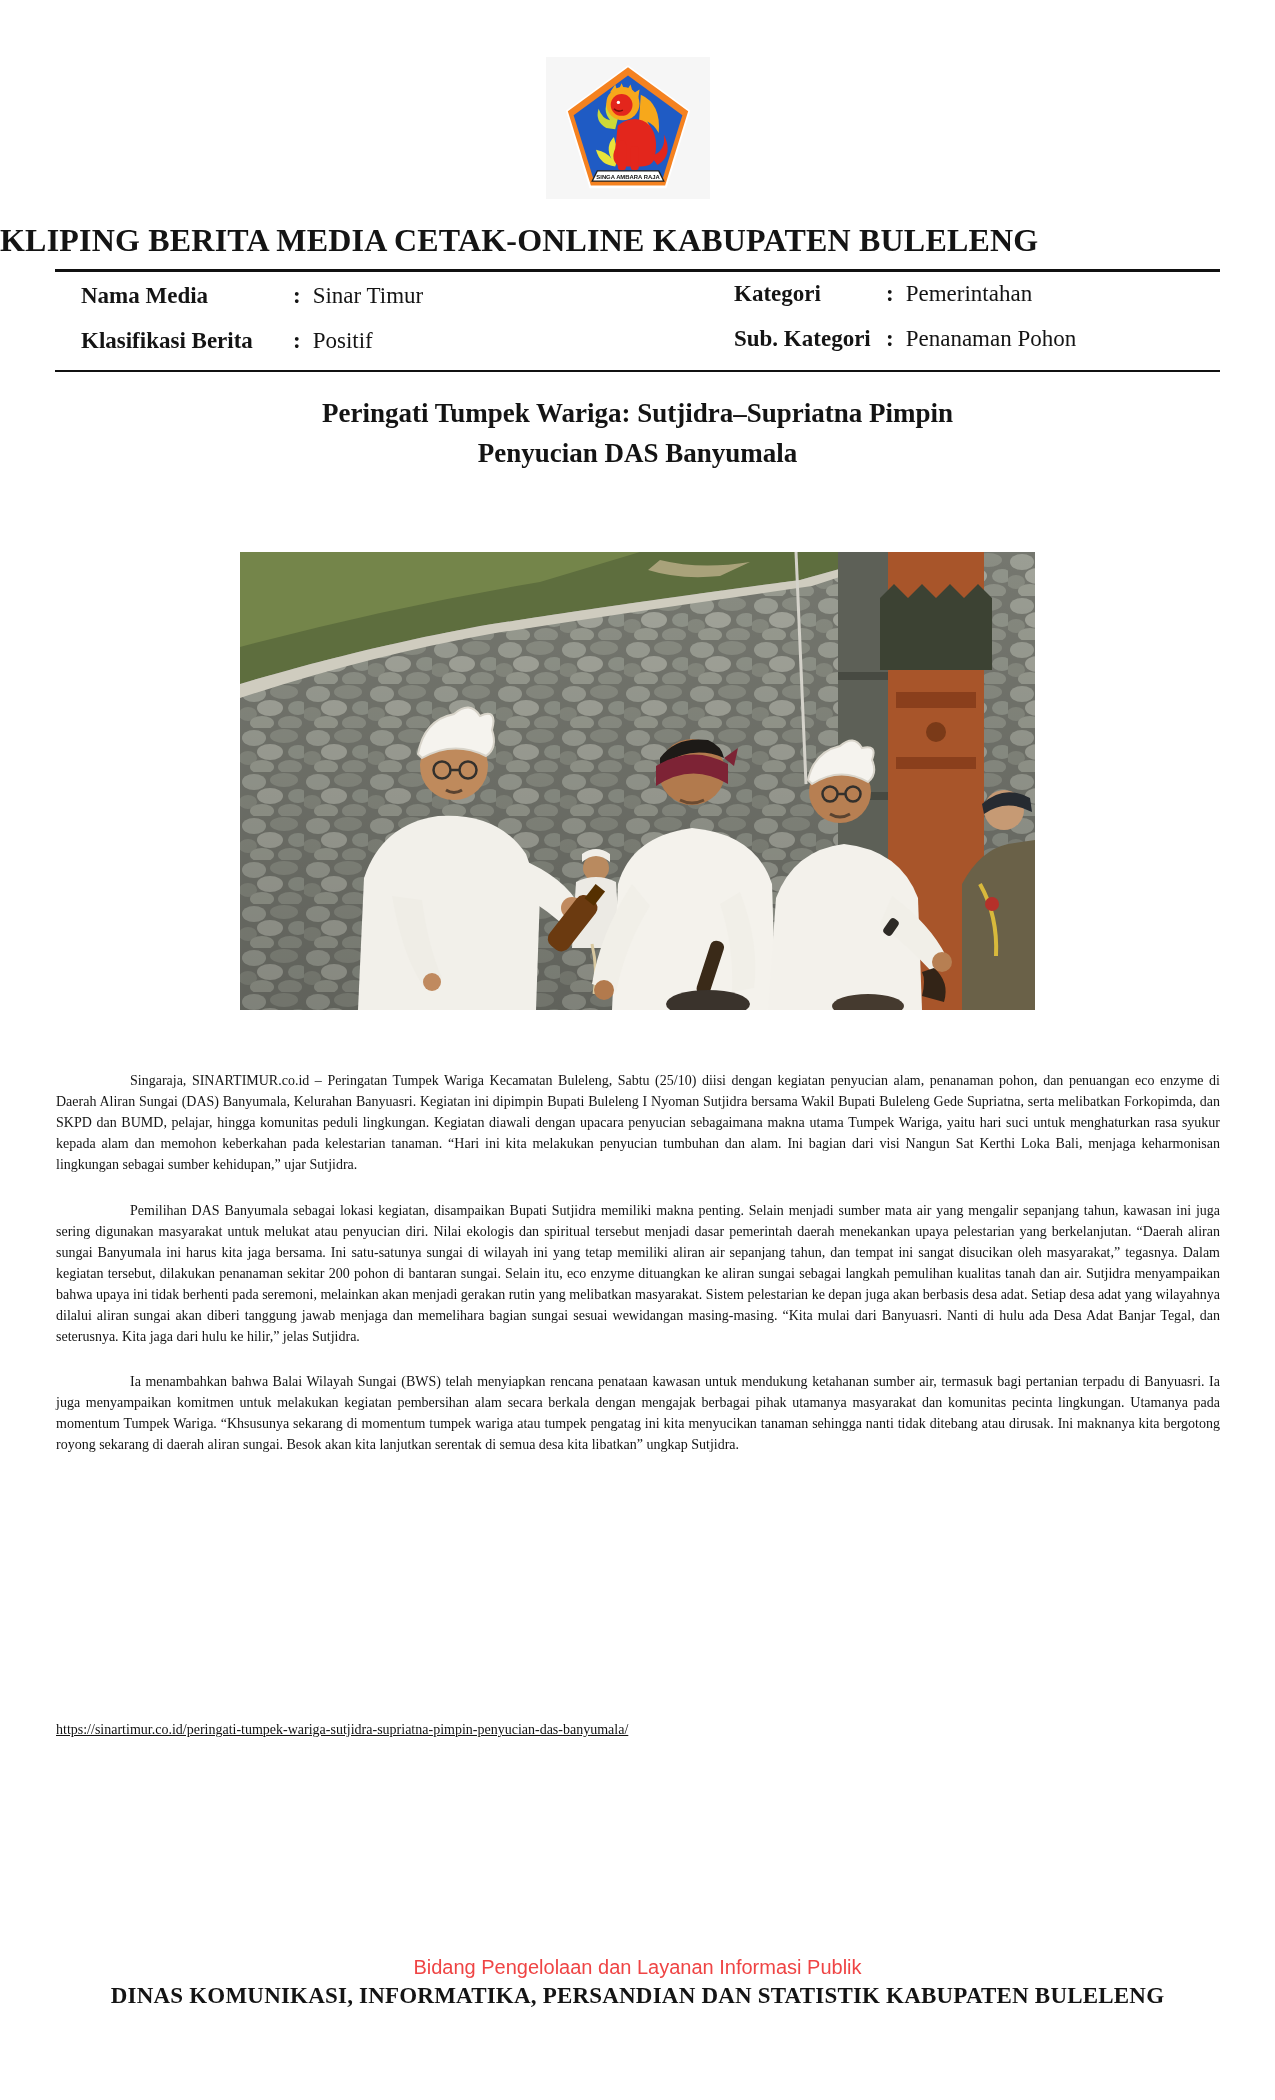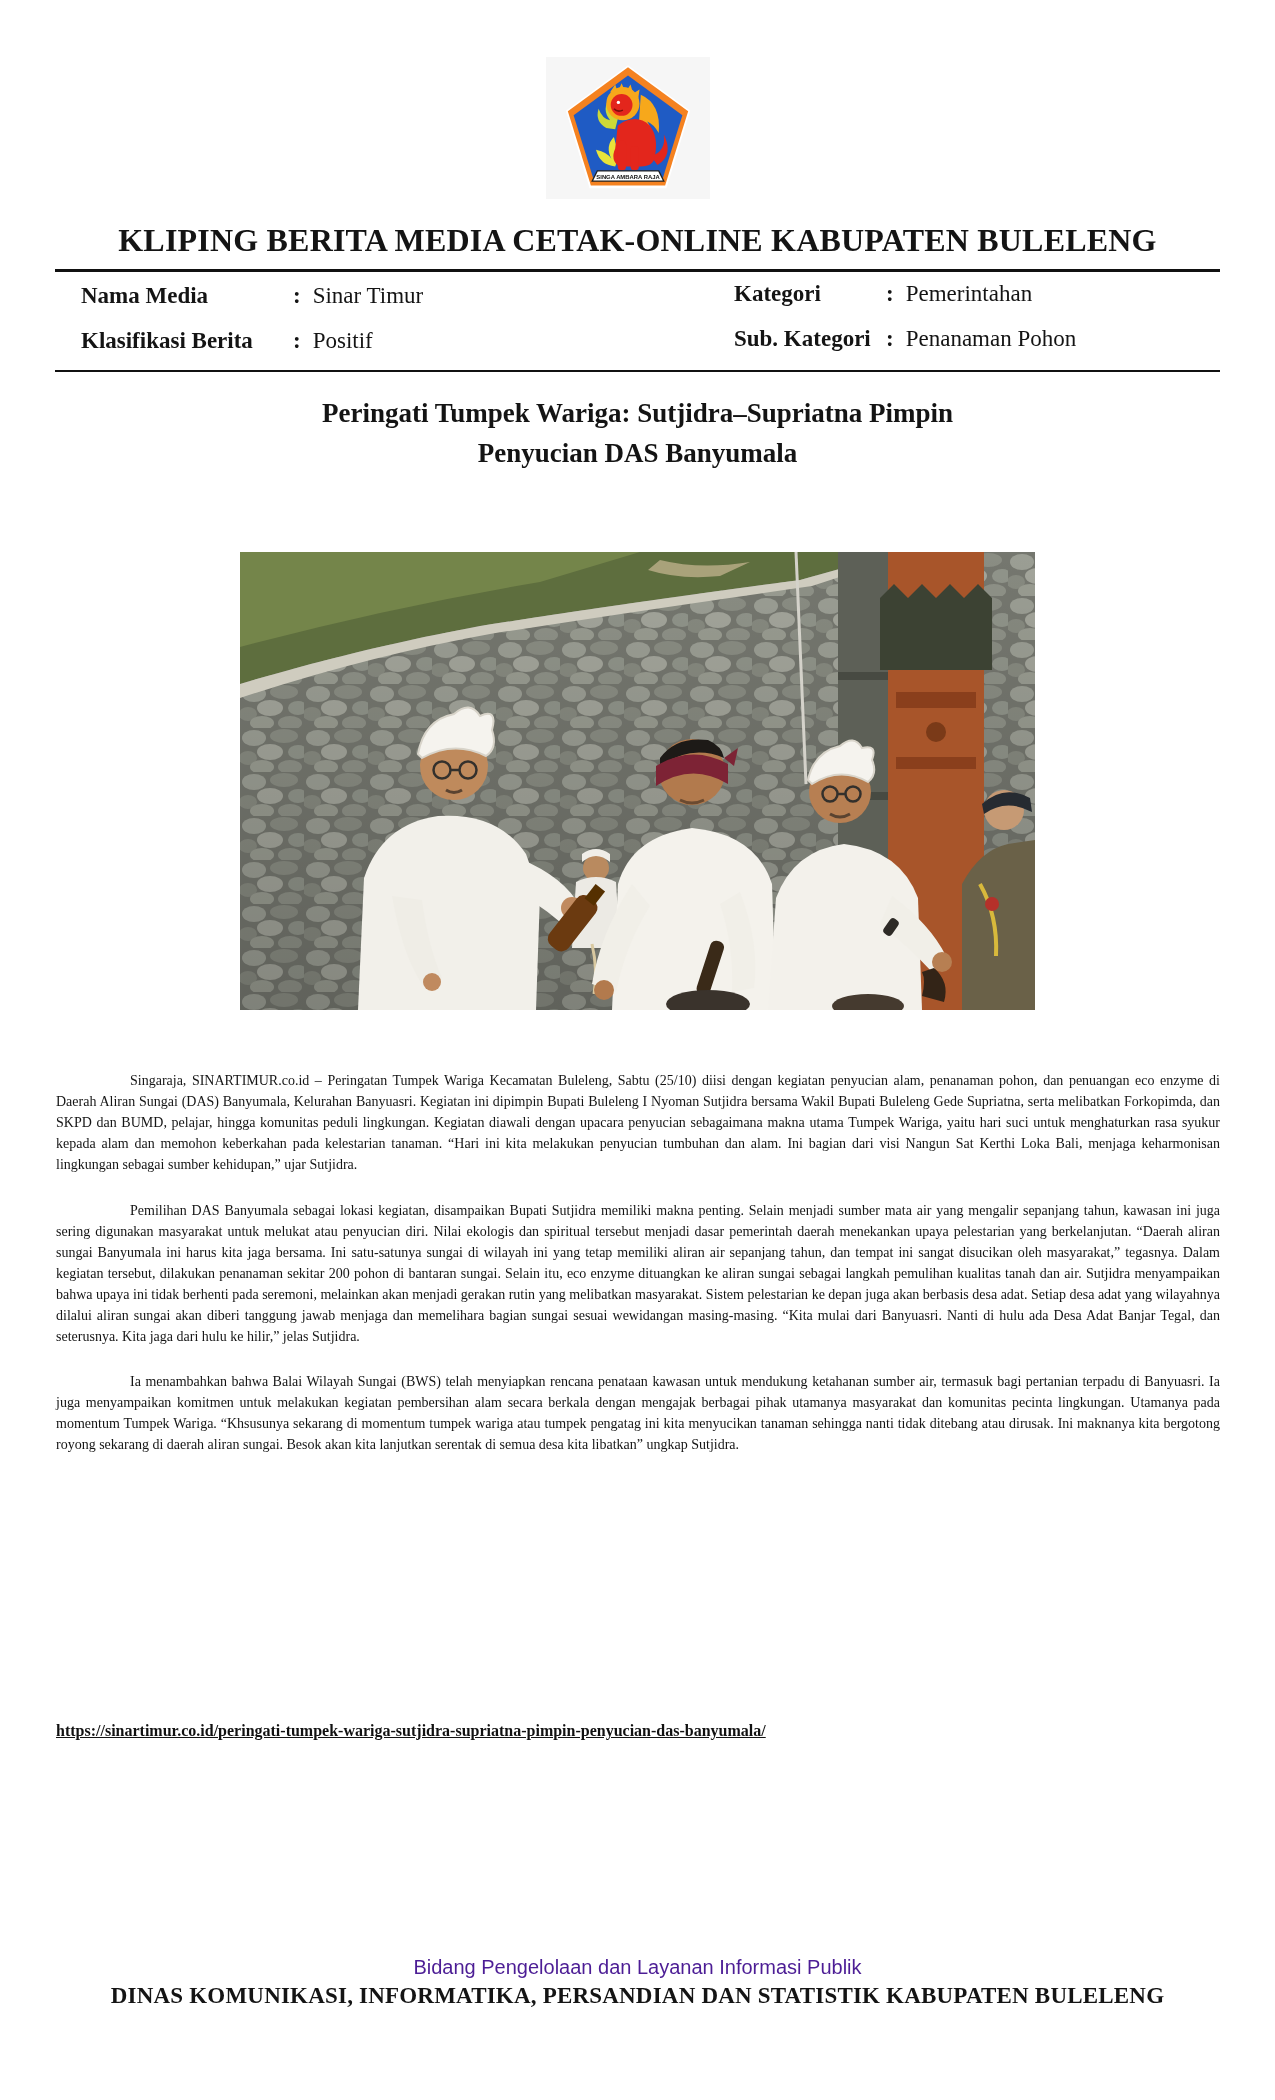--- a/index.html
+++ b/index.html
@@ -5,21 +5,21 @@
   html,body { margin:0; padding:0; background:#ffffff; }
   .page {
     position:relative; width:1275px; height:2100px; background:#ffffff;
     font-family:"Liberation Serif", serif; color:#141414; overflow:hidden;
   }
   .logo-wrap {
     position:absolute; left:546px; top:57px; width:164px; height:142px;
     background:#f6f6f6; display:flex; align-items:center; justify-content:center;
   }
   .header-title {
-    position:absolute; left:0; top:222px; width:100%; text-align:center;
+    position:absolute; left:0; top:222px; width:100%; 
     font-weight:bold; font-size:32px; letter-spacing:0.2px;
   }
   .rule { position:absolute; left:55px; width:1165px; background:#111; }
   .rule-top    { top:269px; height:3px; }
   .rule-bottom { top:370px; height:2px; }
   .meta-cell { position:absolute; display:flex; font-size:23px; white-space:nowrap; }
   .meta-label { font-weight:bold;margin-left:24px; }
   .meta-cell.left  .meta-label { width:212px; }
   .meta-cell.right .meta-label { width:152px; }
   .meta-sep { font-weight:bold; }
@@ -35,25 +35,25 @@
   .photo {
     position:absolute; left:240px; top:552px; width:795px; height:458px;
   }
   .photo svg { display:block; }
   .body-text {
     position:absolute; left:56px; top:1070px; width:1164px;
     font-size:14px; line-height:21px; text-align:justify;
   }
   .body-text p { margin:0 0 24.7px 0; text-indent:74px; }
   .source-url {
-    position:absolute; left:56px; top:1722px; font-size:16px; font-weight:bold;
+    position:absolute; left:56px; top:1722px; font-size:14px; font-weight:normal;
     text-decoration:underline; color:#111;
   }
   .footer { position:absolute; left:0; top:1956px; width:100%; text-align:center; }
-  .footer-line1 { font-family:"Liberation Sans", sans-serif; font-size:20px; color:#4c1d95; }
+  .footer-line1 { font-family:"Liberation Sans", sans-serif; font-size:20px; color:#ef4444; }
   .footer-line2 { font-size:23px; font-weight:bold; margin-top:4px; letter-spacing:0.2px; }
 </style>
 </head>
 <body>
 
 <div class="page">
 
   <div class="logo-wrap">
     <svg width="130" height="128" viewBox="0 0 100 100">
       <polygon points="50,1 98.5,36.5 80,97 20,97 1.5,36.5" fill="#ffffff"></polygon>

